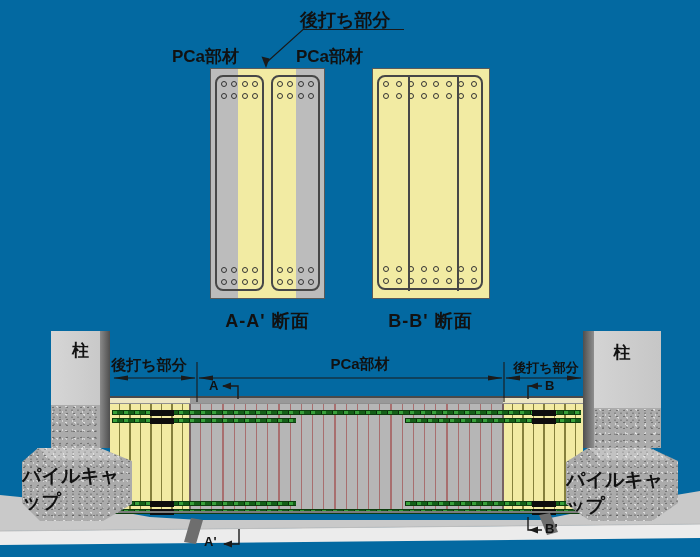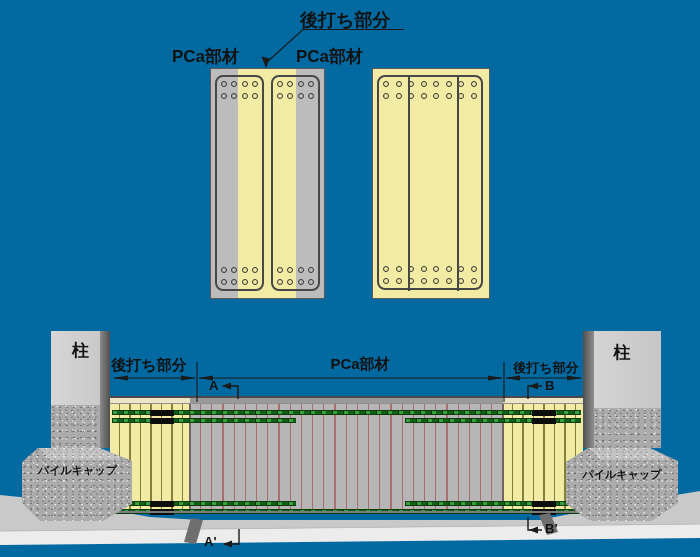--- a/index.html
+++ b/index.html
@@ -46,21 +46,21 @@
   #col-right .col-base{left:11px;right:0;height:40px;}
   .col-label{position:absolute;top:8px;width:100%;text-align:center;font-size:17px;font-weight:bold;}
   #col-right .col-label{top:10px;}
 
   .pilecap{width:111px;height:75px;}
   #pc-left{left:22px;top:447px;clip-path:polygon(0px 15px,16px 1px,78px 1px,110px 14px,110px 57px,81px 74px,18px 74px,0px 56px);}
   #pc-right{left:566px;top:447px;width:112px;clip-path:polygon(0px 15px,22px 1px,84px 1px,112px 14px,112px 56px,86px 74px,24px 74px,0px 57px);}
   .pc-facet{position:absolute;left:0;top:0;width:100%;height:13px;background:rgba(255,255,255,.28);
             clip-path:polygon(16px 0px,80px 0px,100px 13px,28px 13px);}
   #pc-right .pc-facet{clip-path:polygon(22px 0px,86px 0px,104px 13px,34px 13px);}
-  .pc-label{position:absolute;left:0;width:100%;text-align:center;font-size:11px;font-weight:bold;top:16px;}
+  .pc-label{position:absolute;left:0;width:100%;text-align:left;font-size:19px;font-weight:bold;top:16px;}
   #pc-right .pc-label{top:20px;}
 
   
   #beam{left:110px;top:396px;width:473px;height:121px;}
   .beam-top{position:absolute;left:0;top:0;width:100%;height:8px;
             border-top:2px solid #4a4a4a;border-bottom:1px solid #8f8f8f;box-sizing:border-box;}
   .bt-seg{position:absolute;top:0;height:100%;}
   .beam-body{position:absolute;left:0;top:8px;width:100%;height:109px;}
   .bb-seg{position:absolute;top:0;height:100%;}
   .yellowzone{background:var(--postcast_yellow);
@@ -135,20 +135,21 @@
           <span class="c"></span>
         </div>
       <div class="crow r4">
           <span class="c"></span>
           <span class="c"></span>
           <span class="c"></span>
           <span class="c"></span>
         </div>
     </div>
   </div>
+  <div class="lbl cap ctr" style="left:195px;top:309px;width:145px;">A-A' 断面</div>
 
   <div class="abs" id="bb-rect">
     <div class="stirrup" id="bb-s">
       <div class="crow r1">
           <span class="c"></span>
           <span class="c"></span>
           <span class="c"></span>
           <span class="c"></span>
           <span class="c"></span>
           <span class="c"></span>
@@ -182,20 +183,21 @@
           <span class="c"></span>
           <span class="c"></span>
           <span class="c"></span>
           <span class="c"></span>
           <span class="c"></span>
         </div>
     </div>
     <div class="divider" style="left:35px;"></div>
     <div class="divider" style="left:84px;"></div>
   </div>
+  <div class="lbl cap ctr" style="left:358px;top:309px;width:145px;">B-B' 断面</div>
 
   <svg class="overlay" width="700" height="557">
     <polygon points="0,495 60,501 150,517 200,520 540,520 610,506 700,491 700,524 0,531" fill="#c9c9c9"></polygon>
     <polygon points="0,531 700,524 700,538 0,545" fill="#ececec"></polygon>
     <path d="M0,531 L700,524" stroke="#bdbdbd" stroke-width="1" fill="none"></path>
   </svg>
 
   <div class="abs" id="beam">
     <div class="beam-top">
       <div class="bt-seg" style="left:0;width:80px;background:#ece6c4;"></div>

